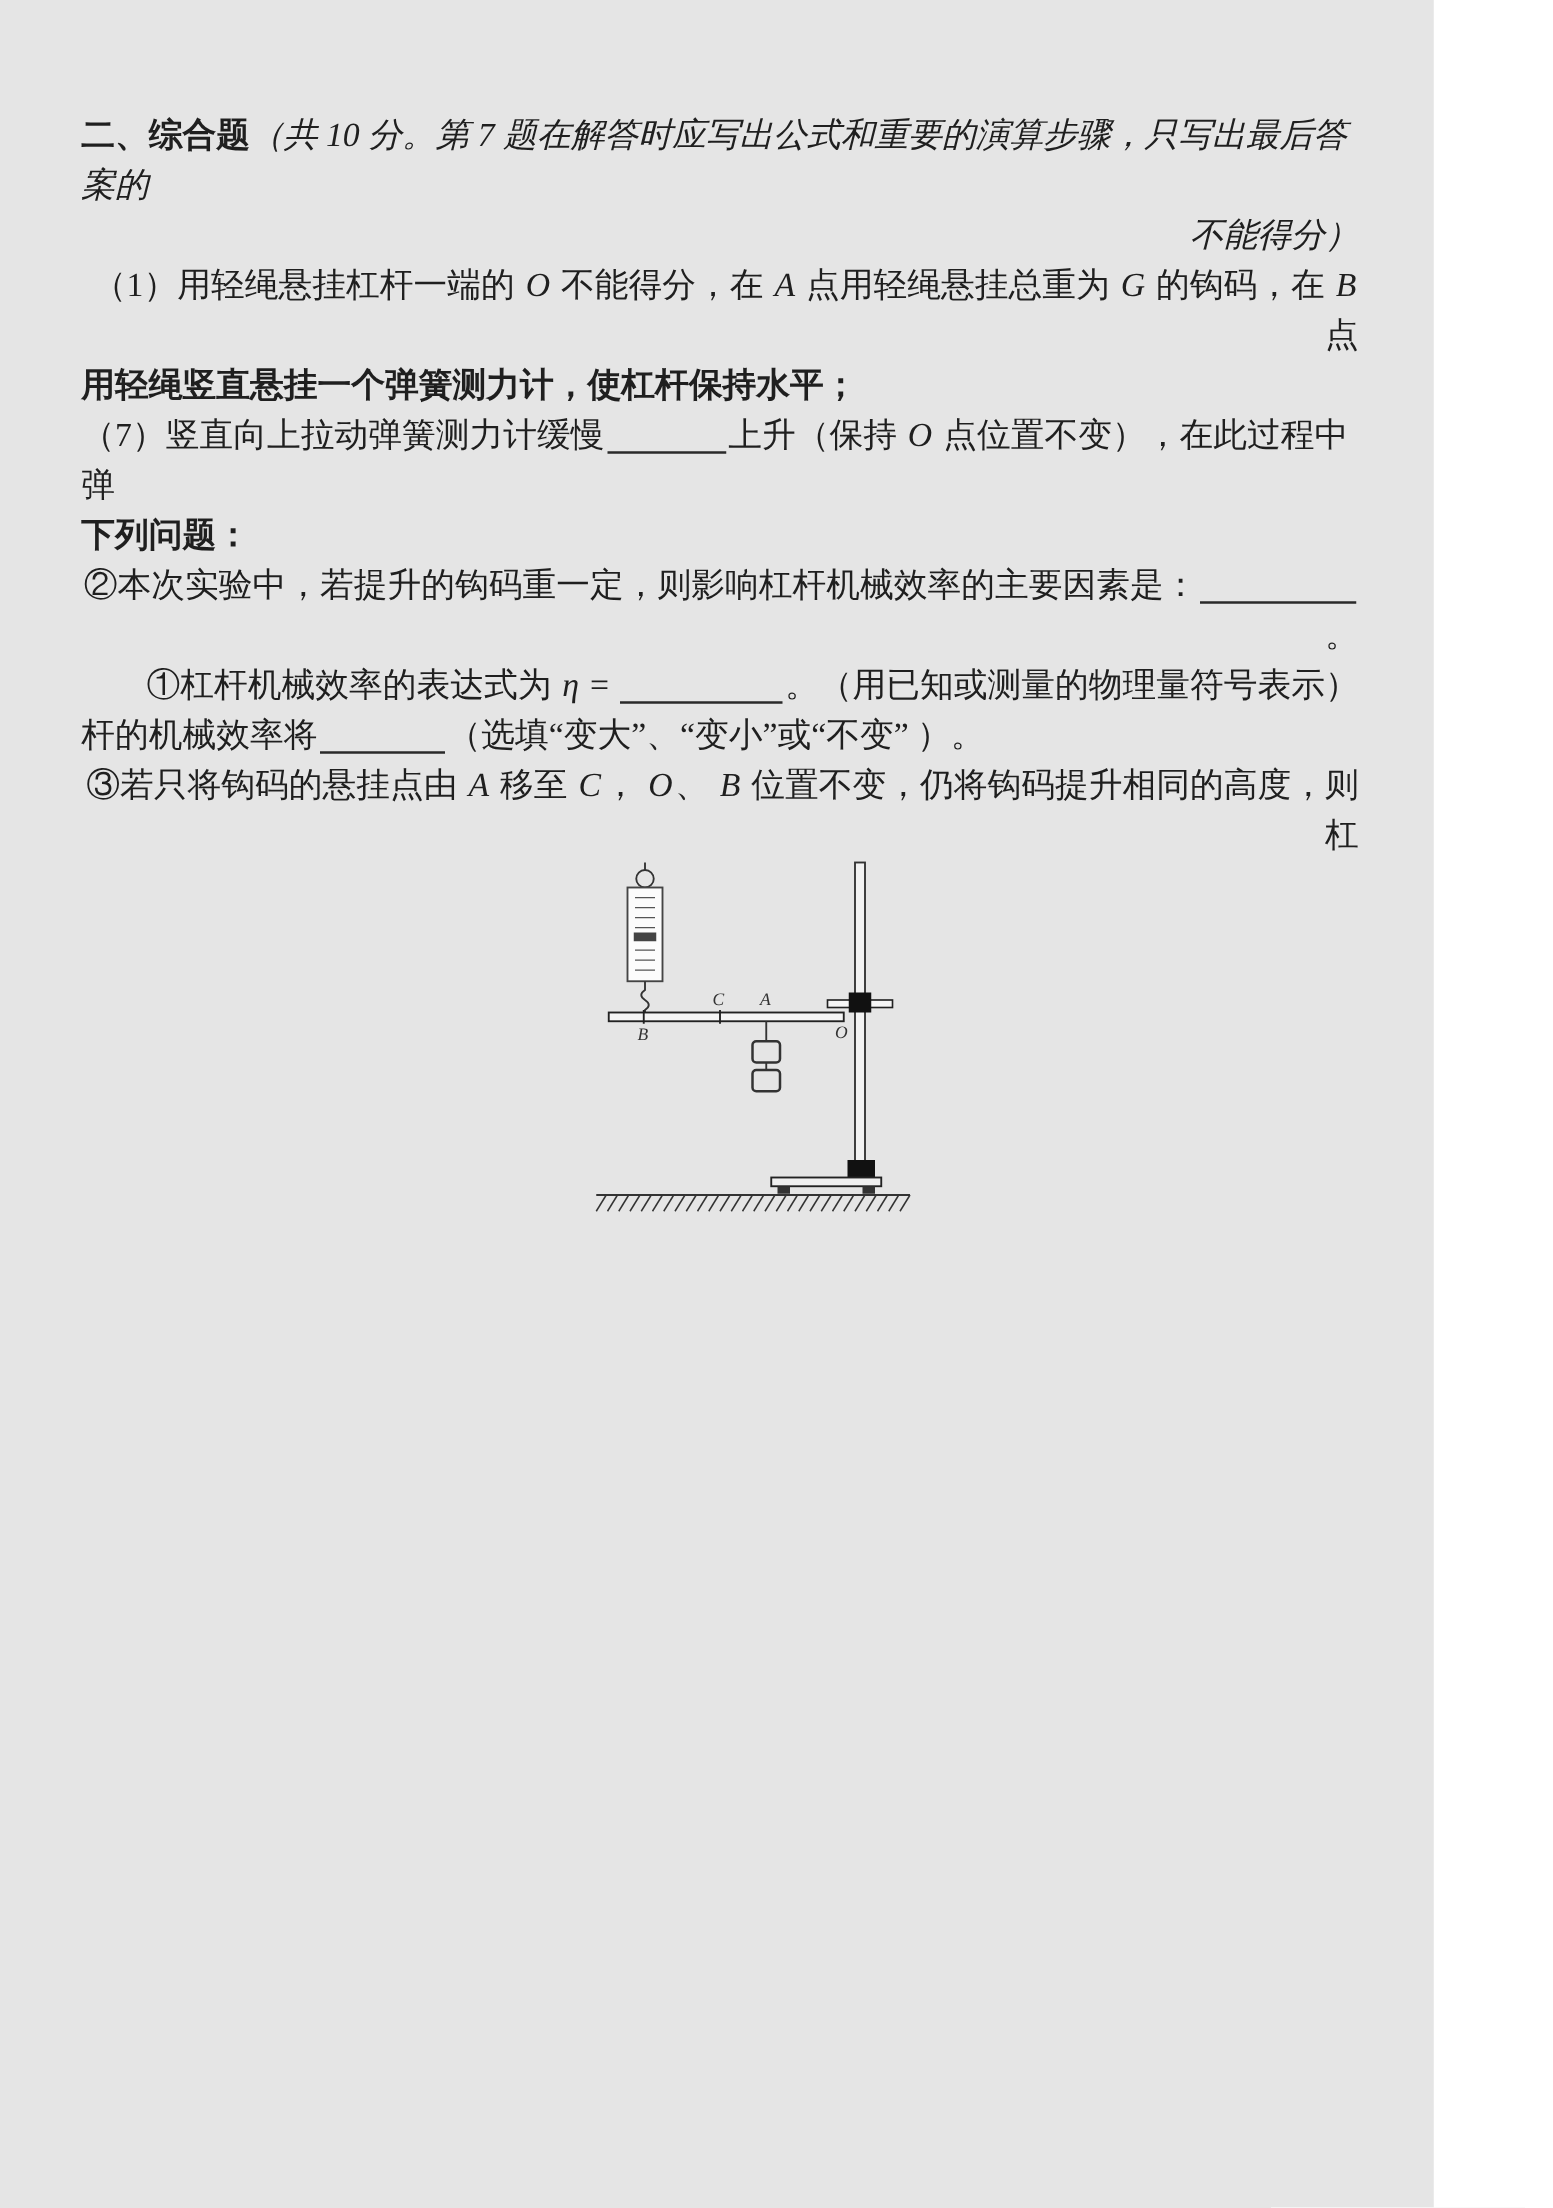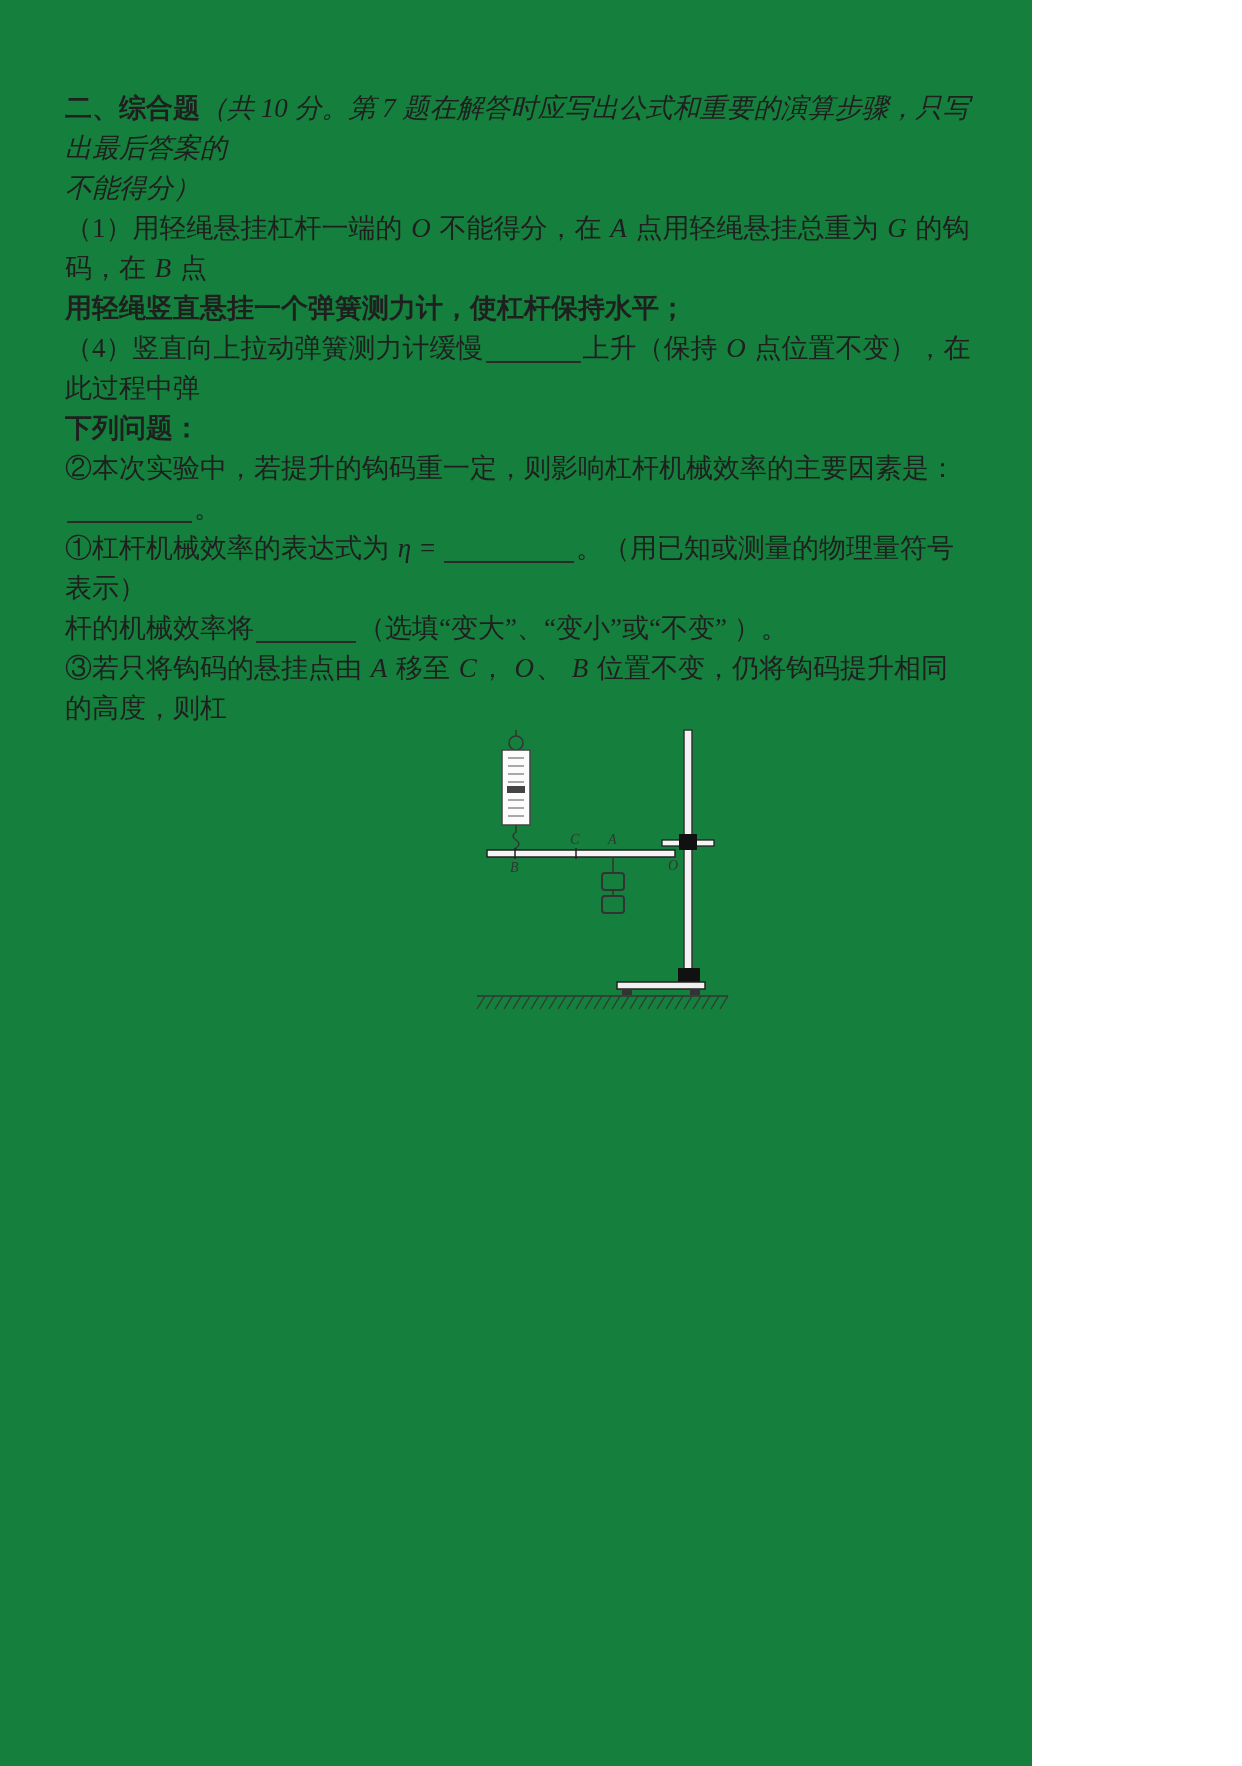--- a/index.html
+++ b/index.html
@@ -1,29 +1,29 @@
 <!DOCTYPE html>
 <html><head>
 <meta charset="utf-8">
 <style>
   html,body{margin:0;padding:0;background:#ffffff;}
   .page{
-    width:1032px;
+    width:1147px;
     min-height:1766px;
-    background:#15803d;
+    background:#e5e5e5;
     box-sizing:border-box;
     padding:88px 60px 60px 65px;
     color:#1f1f1f;
     font-family:"Liberation Serif","DejaVu Serif",serif;
     font-size:27px;
     line-height:40px;
   }
   p.ln{margin:0;}
   .mb-xs{margin-bottom:8px;}
-  .mb-s{margin-bottom:15px;}
+  .mb-s{margin-bottom:15px;text-align:right;}
   .mb-m{margin-bottom:23px;}
   .mb-l{margin-bottom:50px;}
   .mb-xl{margin-bottom:52px;}
   .in1{margin-left:35px;}
   .in2{margin-left:72px;font-weight:bold;}
   .in3{margin-left:22px;}
   .in4{margin-left:50px;}
   .bold{font-weight:bold;}
   .kai{font-style:italic;}
   .var{font-style:italic;font-family:"Liberation Serif","DejaVu Serif",serif;padding:0 2px;}
@@ -41,21 +41,21 @@
 </style>
 </head>
 <body>
 
 <div class="page">
 
   <p class="ln mb-xs"><span class="bold">二、综合题</span><span class="kai">（共 10 分。第 7 题在解答时应写出公式和重要的演算步骤，只写出最后答案的</span></p>
   <p class="ln mb-s"><span class="kai">不能得分）</span></p>
   <p class="ln mb-s in1"><span>（1）用轻绳悬挂杠杆一端的 </span><span class="var">O</span><span> 不能得分，在 </span><span class="var">A</span><span> 点用轻绳悬挂总重为 </span><span class="var">G</span><span> 的钩码，在 </span><span class="var">B</span><span> 点</span></p>
   <p class="ln mb-l in2"><span>用轻绳竖直悬挂一个弹簧测力计，使杠杆保持水平；</span></p>
-  <p class="ln mb-m in1"><span>（4）竖直向上拉动弹簧测力计缓慢</span><span class="blank" style="width: 95px;"></span><span>上升（保持 </span><span class="var">O</span><span> 点位置不变），在此过程中弹</span></p>
+  <p class="ln mb-m in1"><span>（7）竖直向上拉动弹簧测力计缓慢</span><span class="blank" style="width: 95px;"></span><span>上升（保持 </span><span class="var">O</span><span> 点位置不变），在此过程中弹</span></p>
   <p class="ln mb-m in2"><span>下列问题：</span></p>
   <p class="ln mb-s in3"><span>②本次实验中，若提升的钩码重一定，则影响杠杆机械效率的主要因素是：</span><span class="blank" style="width: 125px;"></span><span>。</span></p>
   <p class="ln mb-s in3"><span>①杠杆机械效率的表达式为 </span><span class="var">η</span><span> = </span><span class="blank" style="width: 130px;"></span><span>。（用已知或测量的物理量符号表示）</span></p>
   <p class="ln mb-xl in4"><span>杆的机械效率将</span><span class="blank" style="width: 100px;"></span><span>（选填“变大”、“变小”或“不变” ）。</span></p>
   <p class="ln mb-s in3"><span>③若只将钩码的悬挂点由 </span><span class="var">A</span><span> 移至 </span><span class="var">C</span><span>， </span><span class="var">O</span><span>、 </span><span class="var">B</span><span> 位置不变，仍将钩码提升相同的高度，则杠</span></p>
 
   <div class="figure">
     <svg width="300" height="295" viewBox="0 0 300 295" xmlns="http://www.w3.org/2000/svg">
 
       <g>

